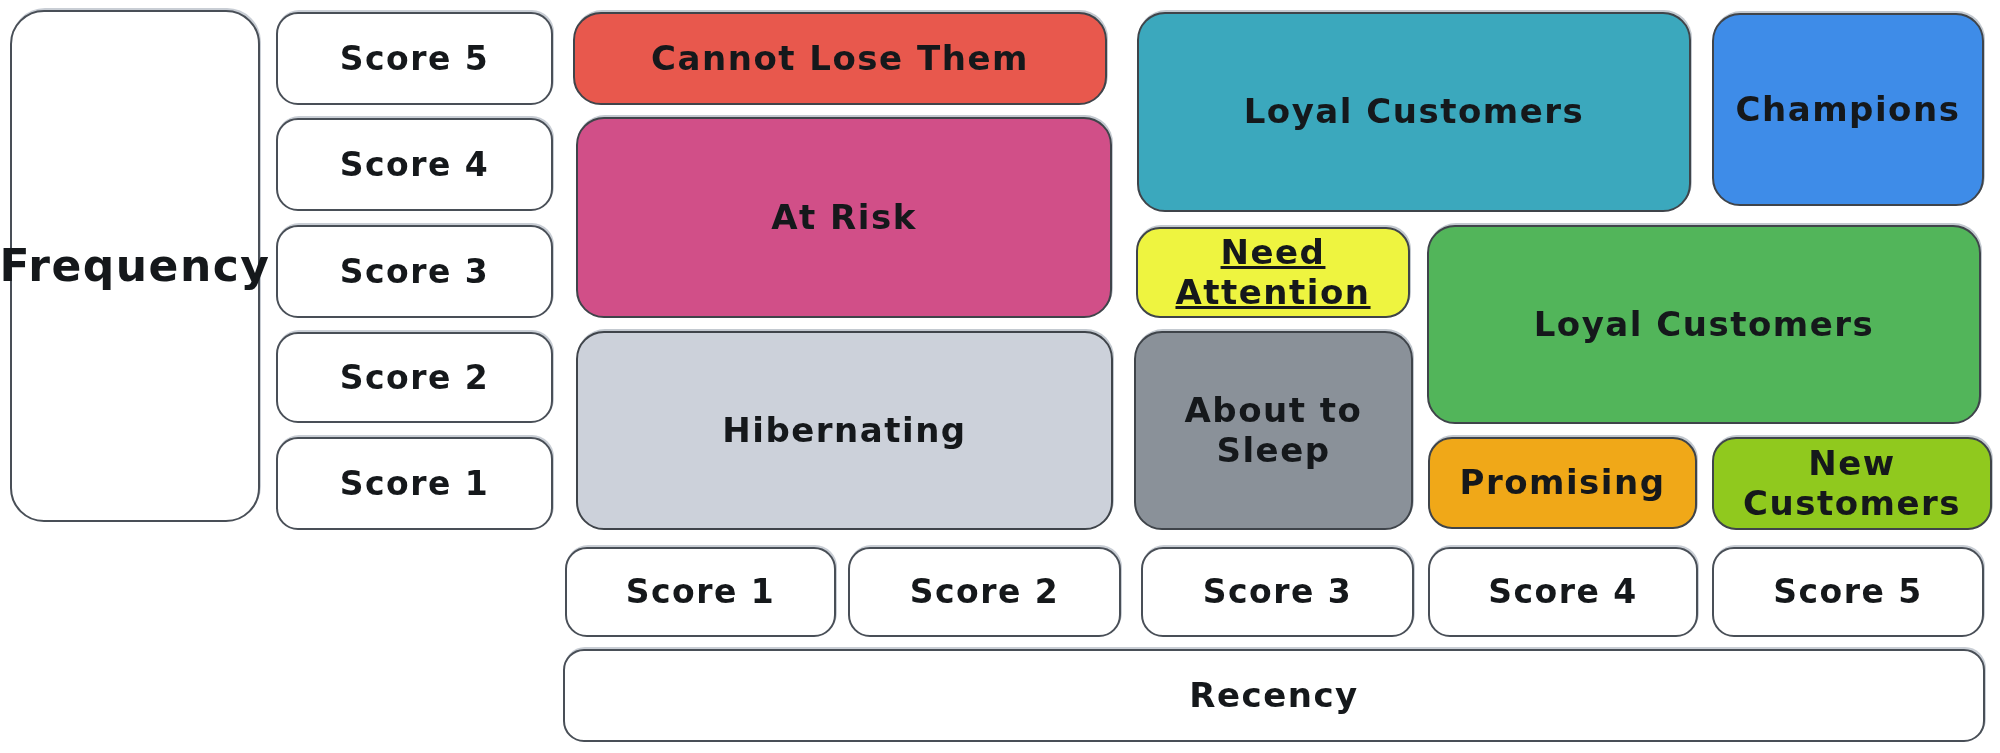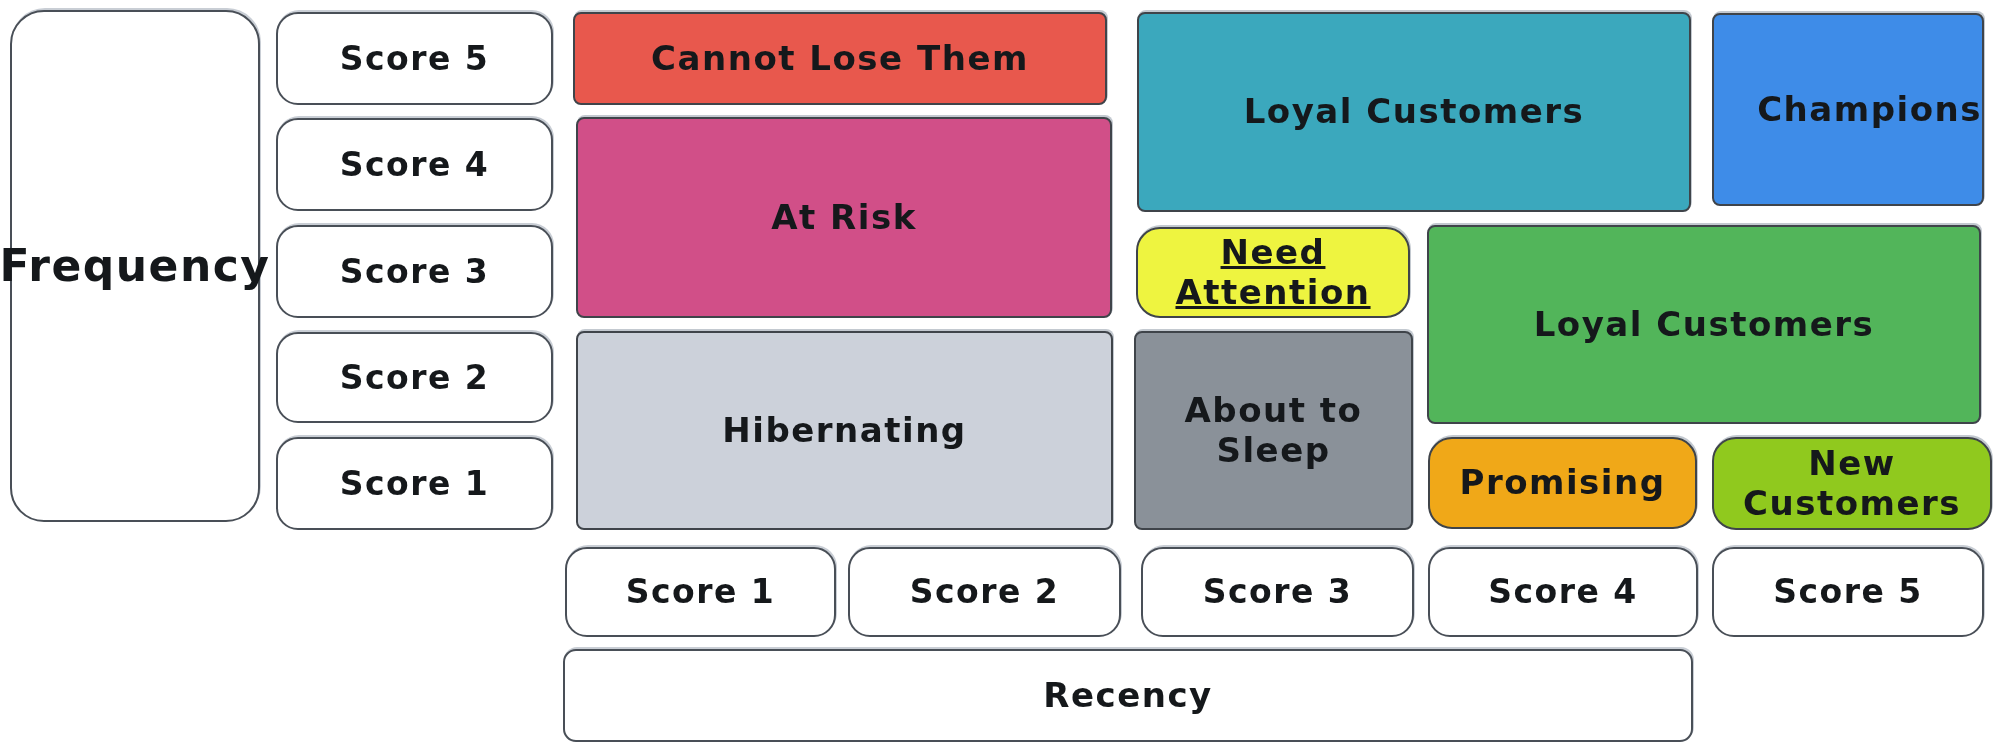--- a/index.html
+++ b/index.html
@@ -24,49 +24,49 @@
   .white{
     background:#ffffff;
     border:2px solid #494f57;
     border-radius:22px;
     font-size:33px;
     box-shadow:1px -2px 0 0 #c9ced5;
   }
   
   .seg{
     border:2px solid #3f444a;
-    border-radius:8px;
+    border-radius:28px;
     font-size:34px;
     box-shadow:1px -2px 0 0 #c3c9d0;
   }
   
   .pos-freq-label{left:10px;top:10px;width:250px;height:512px;border-radius:34px;font-size:44px;}
   .pos-f5{left:276px;top:12px;width:277px;height:93px;}
   .pos-f4{left:276px;top:118px;width:277px;height:93px;}
   .pos-f3{left:276px;top:225px;width:277px;height:93px;}
   .pos-f2{left:276px;top:332px;width:277px;height:91px;}
   .pos-f1{left:276px;top:437px;width:277px;height:93px;}
   
   .pos-cannot{left:573px;top:12px;width:534px;height:93px;}
   .pos-atrisk{left:576px;top:117px;width:536px;height:201px;}
   .pos-hibernating{left:576px;top:331px;width:537px;height:199px;}
   .pos-loyal-top{left:1137px;top:12px;width:554px;height:200px;}
-  .pos-champions{left:1712px;top:13px;width:272px;height:193px;justify-content:flex-end;}
+  .pos-champions{left:1712px;top:13px;width:272px;height:193px;}
   .pos-need{left:1136px;top:227px;width:274px;height:91px;border-radius:24px;text-decoration:underline;}
   .pos-loyal-mid{left:1427px;top:225px;width:554px;height:199px;}
   .pos-sleep{left:1134px;top:331px;width:279px;height:199px;}
   .pos-promising{left:1428px;top:437px;width:269px;height:92px;border-radius:24px;}
   .pos-new{left:1712px;top:437px;width:280px;height:93px;border-radius:24px;}
   
   .pos-r1{left:565px;top:547px;width:271px;height:90px;}
   .pos-r2{left:848px;top:547px;width:273px;height:90px;}
   .pos-r3{left:1141px;top:547px;width:273px;height:90px;}
   .pos-r4{left:1428px;top:547px;width:270px;height:90px;}
   .pos-r5{left:1712px;top:547px;width:272px;height:90px;}
-  .pos-recency-label{left:563px;top:649px;width:1130px;height:93px;border-radius:13px;font-size:34px;}
+  .pos-recency-label{left:563px;top:649px;width:1422px;height:93px;border-radius:21px;font-size:34px;}
 </style>
 </head>
 <body>
 
 <div class="canvas">
 
   <div class="box white pos-freq-label">
     <span>Frequency</span>
   </div>
   <div class="box white pos-f5">

